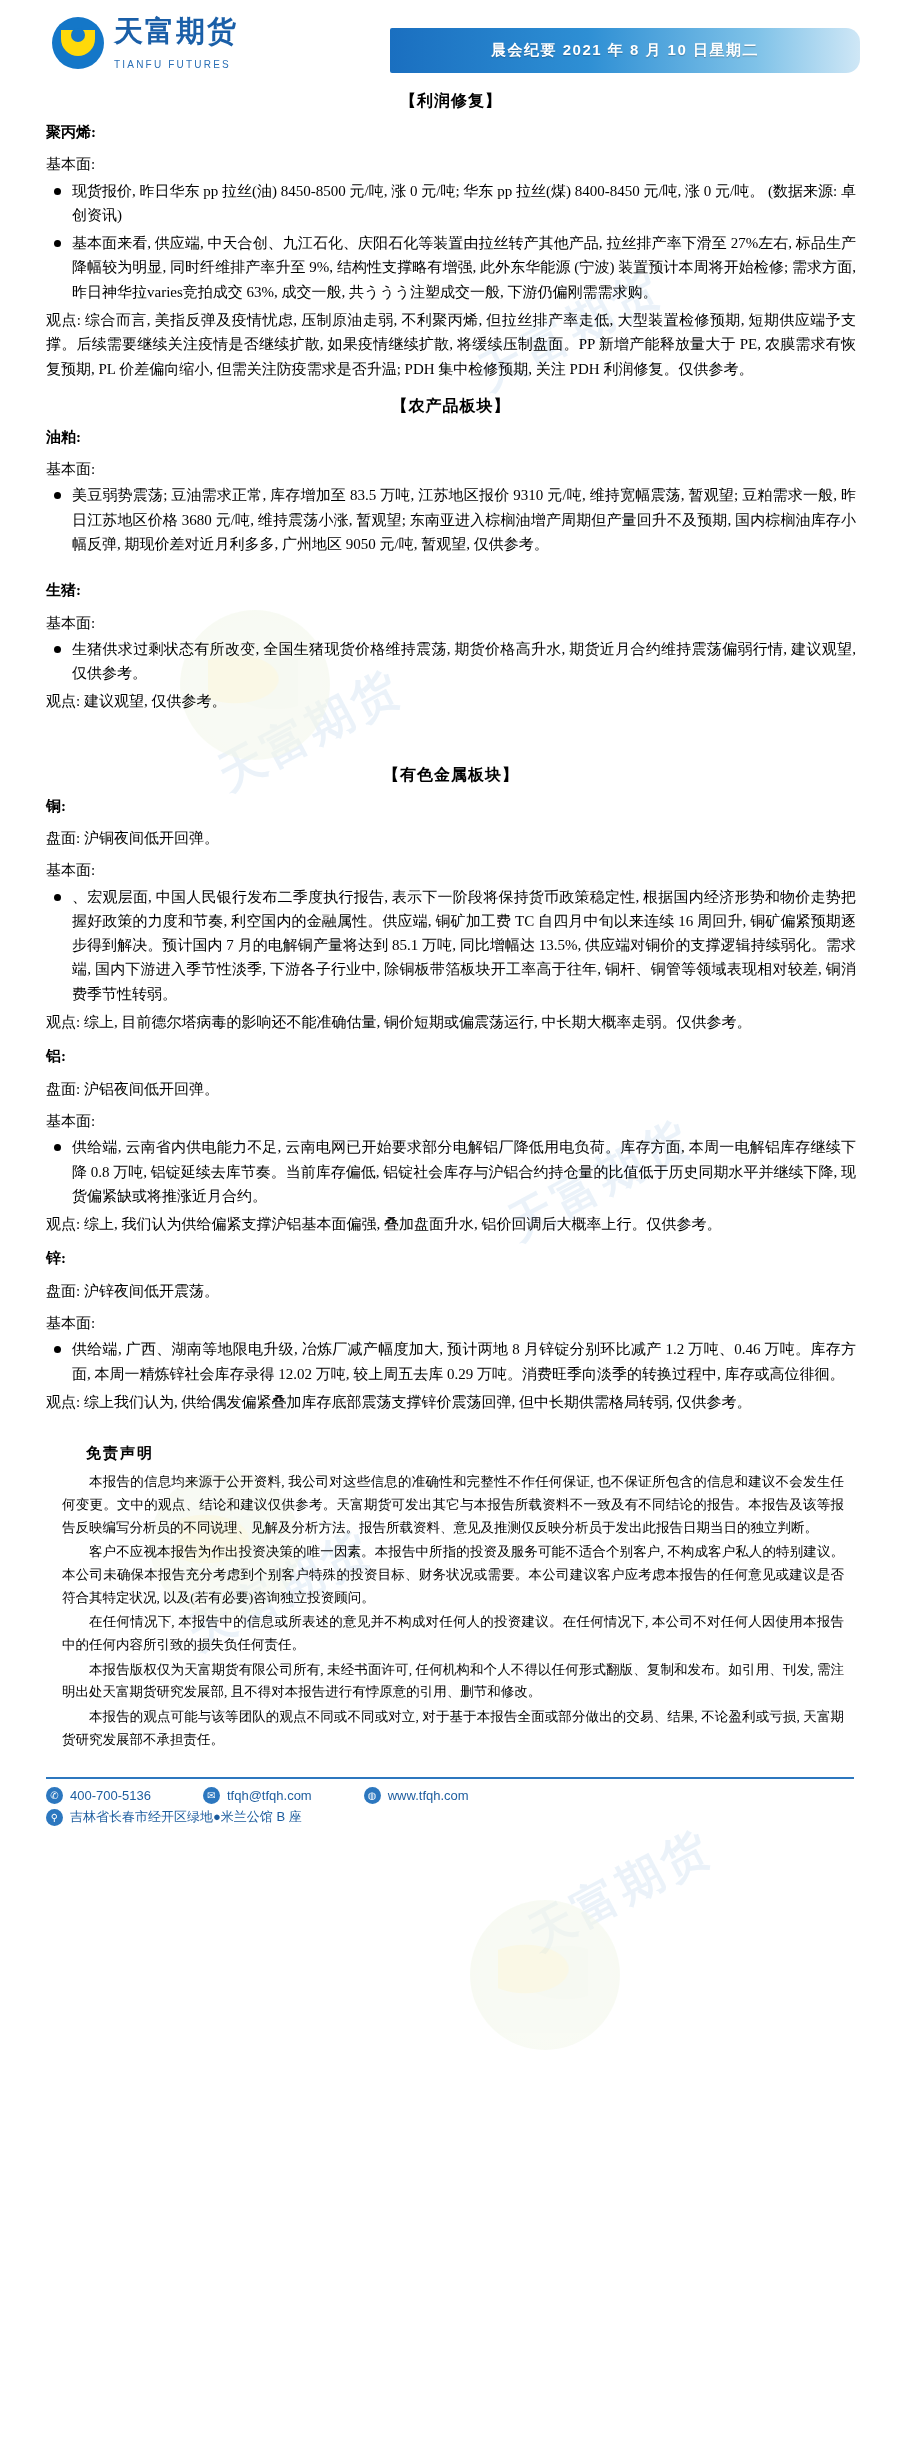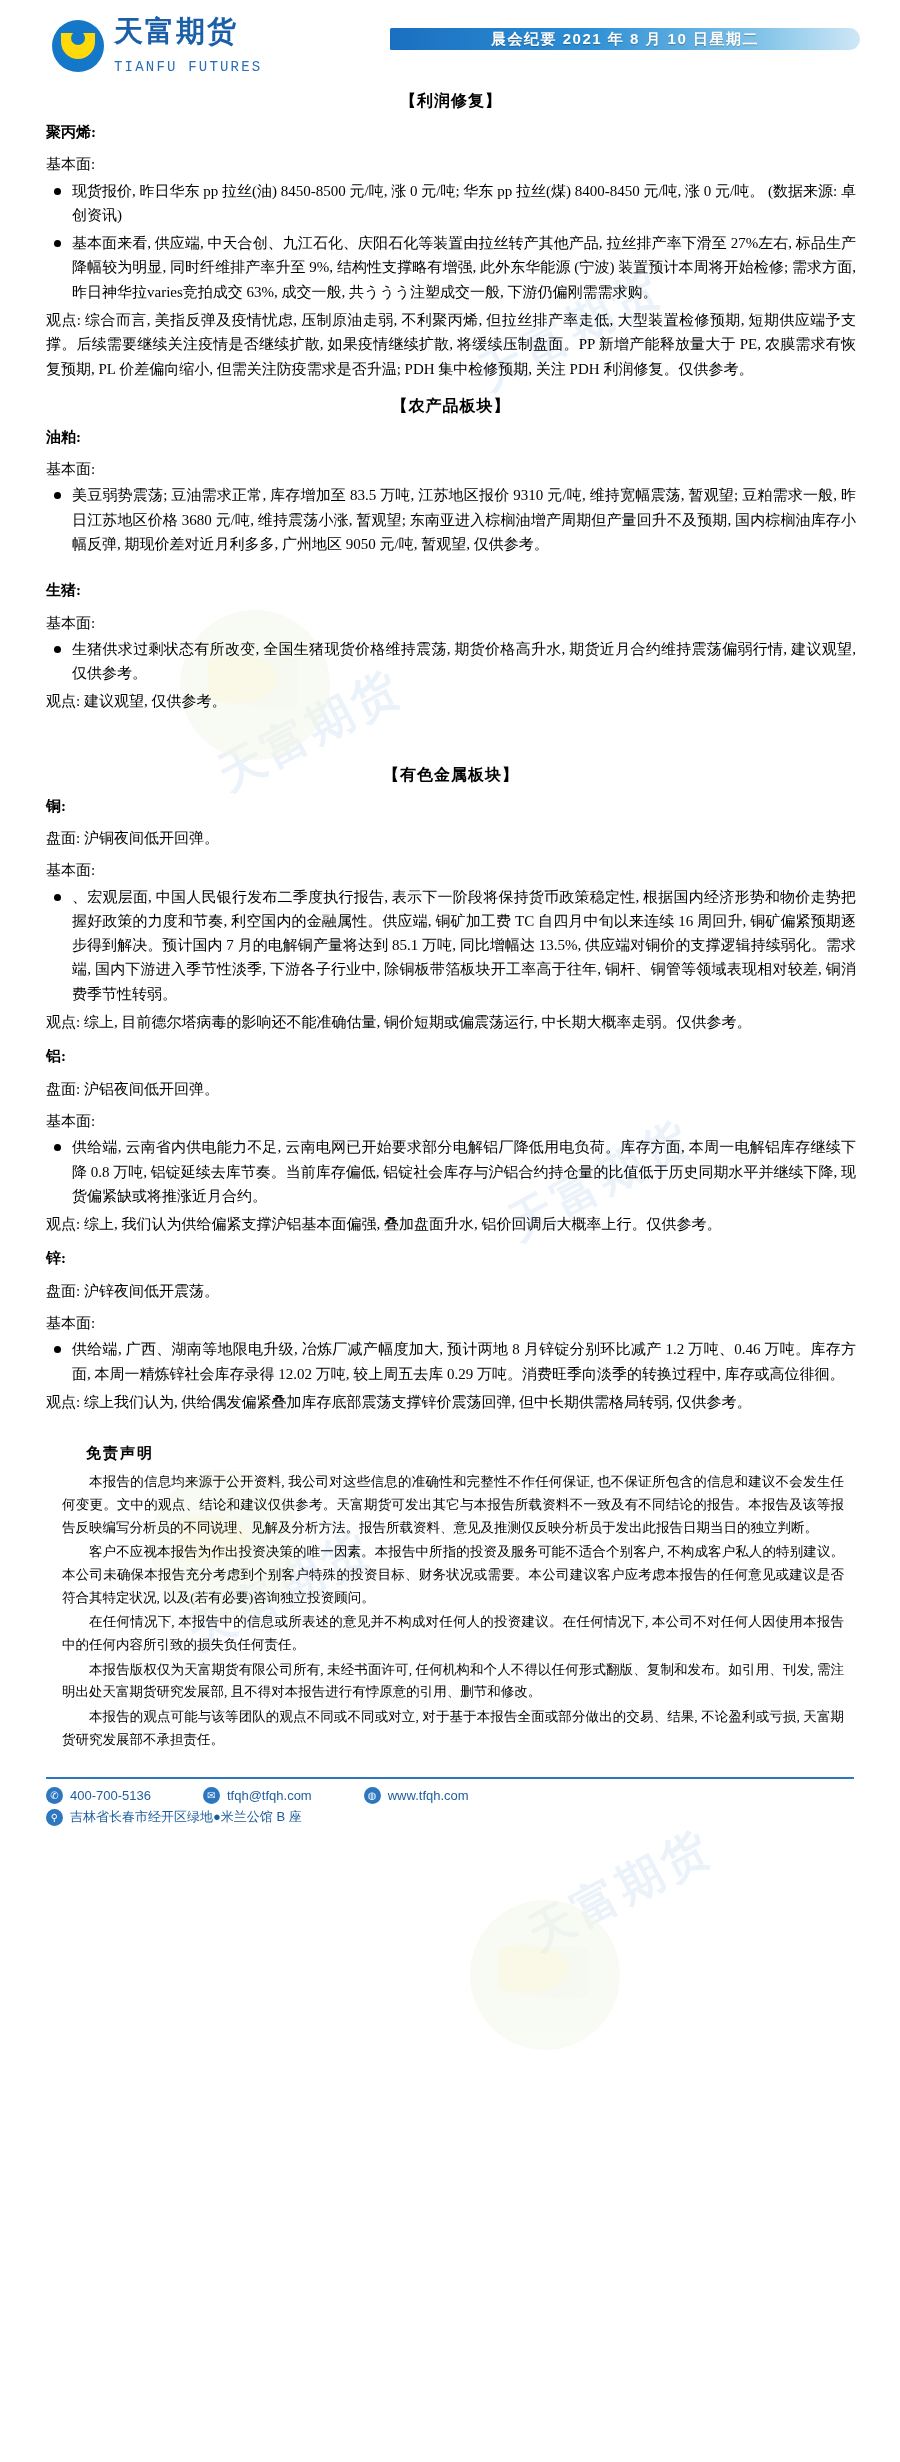--- a/index.html
+++ b/index.html
@@ -84,26 +84,26 @@
     content:"";position:absolute;left:19px;top:11px;
     width:14px;height:14px;border-radius:50%;
     background:#1477c8;
   }
   .logo-text{line-height:1.05;}
   .logo-cn{
     font-family:"Liberation Sans","DejaVu Sans",sans-serif;
     font-size:29px;font-weight:bold;color:#1a5fa8;letter-spacing:2px;
   }
   .logo-en{
-    font-family:Liberation Mono, monospace;
-    font-size:14px;color:#2a6fb5;letter-spacing:2.2px;margin-top:14px;
+    font-family:Liberation Sans, sans-serif;
+    font-size:10px;color:#2a6fb5;letter-spacing:2.2px;margin-top:14px;
   }
   .title-banner{
     position:absolute;right:40px;top:14px;
-    width:470px;height:22px;
+    width:470px;height:45px;
     background:linear-gradient(90deg,#1a6fc0 0%,#2e8fd4 42%,#7fc2e8 78%,#cfe7f6 100%);
     border-radius:2px 14px 14px 2px;
     display:flex;align-items:center;justify-content:center;
   }
   .title-banner span{
     font-family:"Liberation Sans","DejaVu Sans",sans-serif;
     color:#fff;font-size:15px;font-weight:bold;letter-spacing:1.5px;
     text-shadow:0 1px 1px rgba(0,0,0,.25);
   }
 

